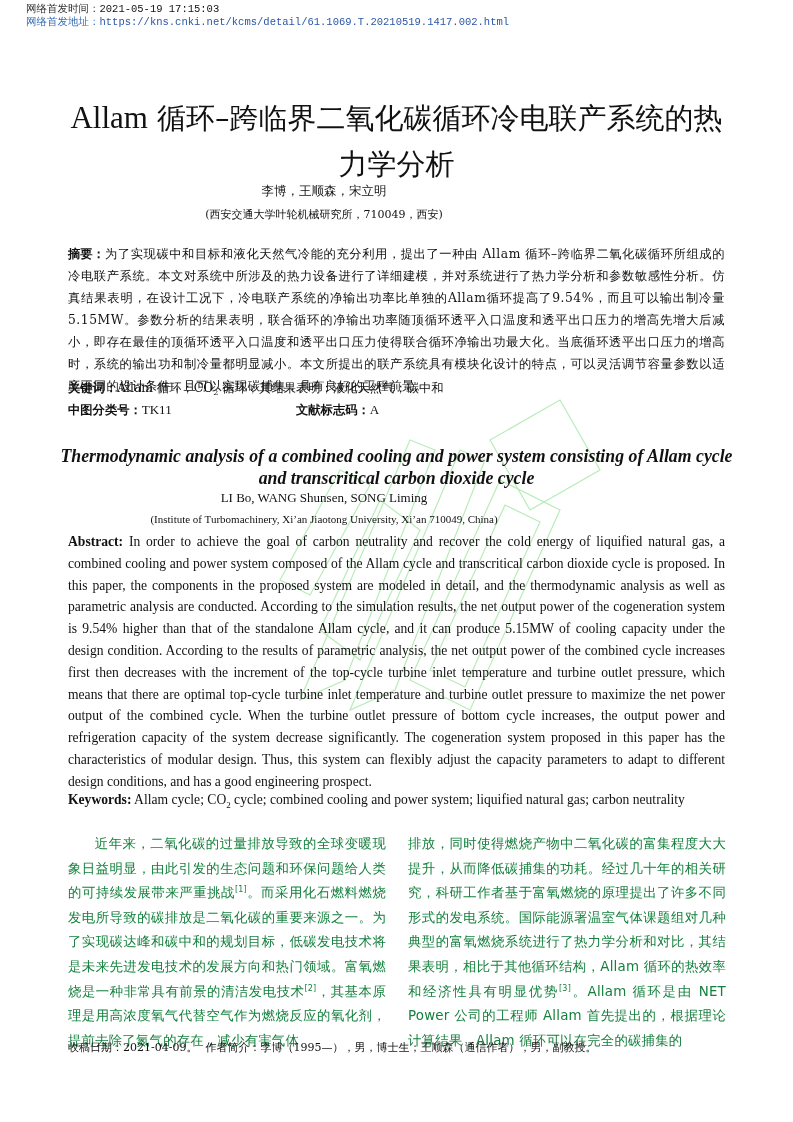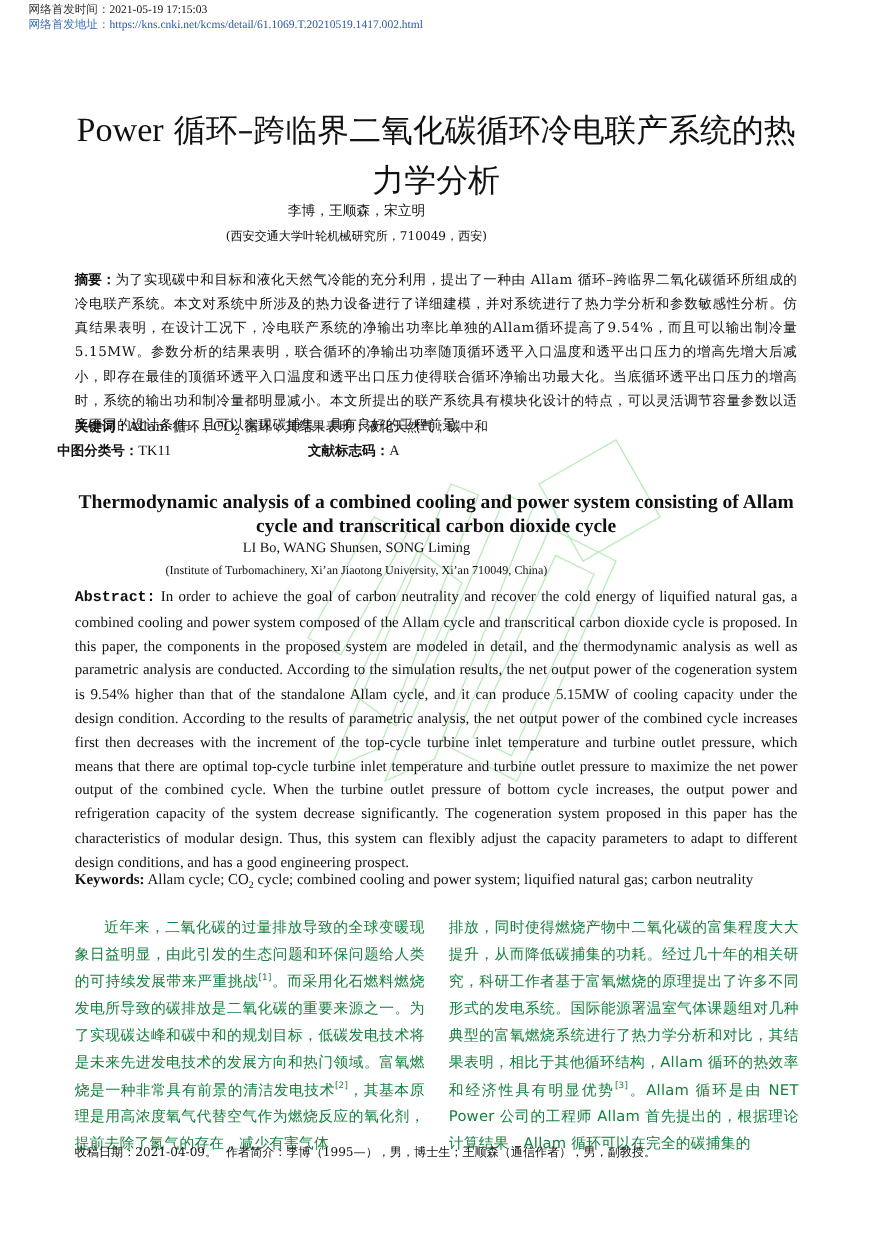--- a/index.html
+++ b/index.html
@@ -2,51 +2,51 @@
 <html><head>
 <meta charset="utf-8">
 <style>
   html, body { margin: 0; padding: 0; background: #ffffff; }
   body {
     width: 793px; height: 1122px; position: relative; overflow: hidden;
     font-family: "DejaVu Serif", "Liberation Serif", serif;
     color: #111;
   }
   .abs { position: absolute; }
-  .hdr { left: 26px; font-size: 10.5px; line-height: 13px; font-family: Liberation Serif, serif; white-space: nowrap; }
+  .hdr { left: 26px; font-size: 10.5px; line-height: 13px; font-family: Liberation Mono, monospace; white-space: nowrap; }
   .hdr .lbl { color: #333; }
   .hdr.link .lbl { color: #3a6fb5; }
   .hdr.link .val { color: #2a56a8; }
   .title-cn {
     left: 60px; width: 673px; top: 95px; text-align: center;
     font-family: "DejaVu Sans", "Liberation Sans", sans-serif;
     font-size: 29px; line-height: 46px; color: #111;
   }
   .title-cn .latin { font-family: "Liberation Serif", "DejaVu Serif", serif; font-size: 31px; }
   .center-line { left: 0; width: 648px; text-align: center; white-space: nowrap; }
   .authors-cn { top: 183px; font-size: 12.5px; }
   .affil-cn { top: 207px; font-size: 11px; }
   .para {
     left: 68px; width: 657px; font-size: 12.3px; line-height: 22px;
     text-align: justify; text-align-last: left;
   }
   .cn-abs { top: 243px; font-family: "DejaVu Serif", serif; letter-spacing: 0.55px; }
   .bold-label { font-family: "DejaVu Sans", "Liberation Sans", sans-serif; font-weight: bold; letter-spacing: 0; }
   .kw-cn { top: 380px; left: 68px; font-size: 12.3px; white-space: nowrap; }
-  .cls-line { top: 402px; left: 52px; font-size: 12.3px; white-space: nowrap; width: 657px; }
+  .cls-line { top: 402px; left: 68px; font-size: 12.3px; white-space: nowrap; width: 657px; }
   .cls-line .doc { position: absolute; left: 228px; }
   .title-en {
     left: 60px; width: 673px; top: 445px; text-align: center;
     font-family: "Liberation Serif", "DejaVu Serif", serif; font-weight: bold;
-    font-size: 17.8px; line-height: 22px;
+    font-size: 17.8px; line-height: 22px; font-style: italic;
   }
   .authors-en { top: 490px; font-size: 13px; font-family: "Liberation Serif", serif; }
   .affil-en { top: 513px; font-size: 11px; font-family: "Liberation Serif", serif; }
   .en-abs { top: 531px; font-family: "Liberation Serif", "DejaVu Serif", serif; font-size: 13.6px; line-height: 21.8px; }
-  .en-abs .bold-label { font-family: Liberation Mono, monospace; }
+  .en-abs .bold-label { font-family: Liberation Serif, serif; }
   .kw-en { top: 792px; left: 68px; font-size: 13.6px; font-family: Liberation Serif, serif; white-space: nowrap; }
   .col {
     top: 832px; width: 318px; font-size: 13.4px; line-height: 24.6px;
     font-family: "DejaVu Sans", "Liberation Sans", sans-serif; text-align: justify;
     color: #15803d; letter-spacing: 0.2px;
   }
   .col.left { left: 68px; text-indent: 2em; }
   .col.right { left: 408px; }
   .col sup { font-size: 8px; line-height: 0; }
   .footnote { top: 1040px; left: 68px; font-size: 11px; white-space: nowrap; font-family: "DejaVu Serif", serif; }
@@ -69,21 +69,21 @@
     <path d="M90 330 L200 70 L225 80 L135 310 Z"></path>
     <path d="M150 300 L240 100 L300 130 L210 330 Z"></path>
     <path d="M170 290 L245 125 L280 142 L205 307 Z"></path>
     <path d="M60 250 L120 120 L160 150 L100 280 Z"></path>
     <path d="M230 60 L300 20 L340 90 L270 130 Z"></path>
     <path d="M20 200 L80 90 L110 105 L50 215 Z"></path>
   </g>
 </svg>
 
 <div class="abs title-cn">
-  <span class="latin">Power</span><span> 循环–跨临界二氧化碳循环冷电联产系统的热力学分析</span>
+  <span class="latin">Allam</span><span> 循环–跨临界二氧化碳循环冷电联产系统的热力学分析</span>
 </div>
 
 <div class="abs center-line authors-cn">李博，王顺森，宋立明</div>
 <div class="abs center-line affil-cn">(西安交通大学叶轮机械研究所，710049，西安)</div>
 
 <div class="abs para cn-abs">
   <span class="bold-label">摘要：</span><span>为了实现碳中和目标和液化天然气冷能的充分利用，提出了一种由 Allam 循环–跨临界二氧化碳循环所组成的冷电联产系统。本文对系统中所涉及的热力设备进行了详细建模，并对系统进行了热力学分析和参数敏感性分析。仿真结果表明，在设计工况下，冷电联产系统的净输出功率比单独的Allam循环提高了9.54%，而且可以输出制冷量 5.15MW。参数分析的结果表明，联合循环的净输出功率随顶循环透平入口温度和透平出口压力的增高先增大后减小，即存在最佳的顶循环透平入口温度和透平出口压力使得联合循环净输出功最大化。当底循环透平出口压力的增高时，系统的输出功和制冷量都明显减小。本文所提出的联产系统具有模块化设计的特点，可以灵活调节容量参数以适应不同的设计条件，且可以实现碳捕集，具有良好的工程前景。</span>
 </div>
 
 <div class="abs kw-cn">

